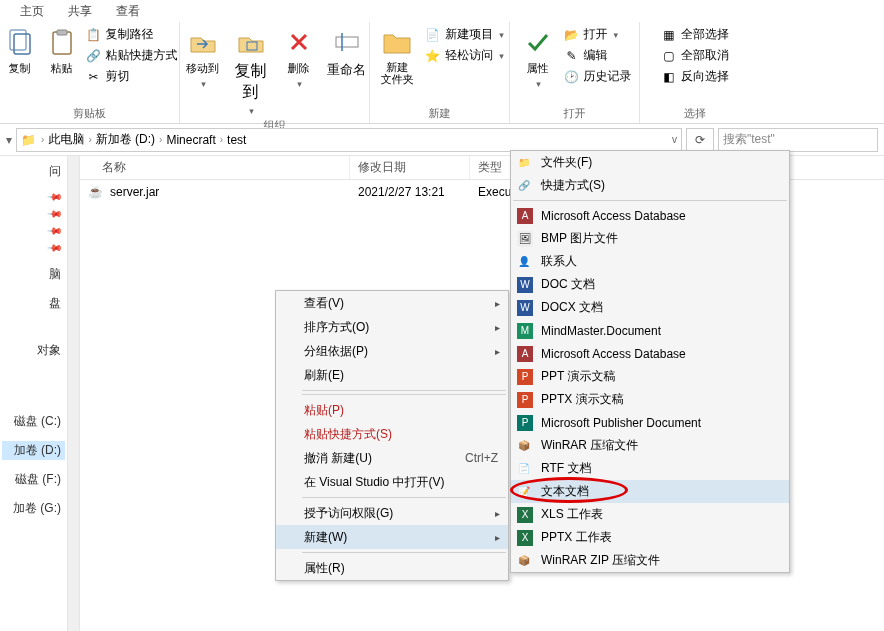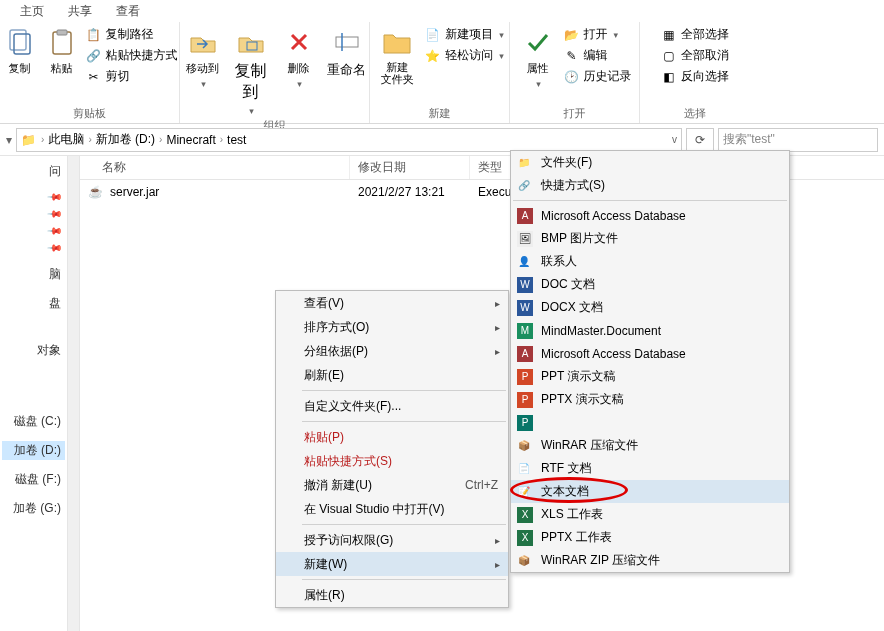--- a/index.html
+++ b/index.html
@@ -338,23 +338,20 @@
       <span class="arrow">▸</span>
     </div>
   <div class="mi">
       <span>分组依据(P)</span>
       <span class="arrow">▸</span>
     </div>
   <div class="mi">
       <span>刷新(E)</span>
     </div>
   <div class="sep"></div>
-  <div class="mi">
-      <span>自定义文件夹(F)...</span>
-    </div>
   <div class="sep"></div>
   <div class="mi dis">
       <span>粘贴(P)</span>
     </div>
   <div class="mi dis">
       <span>粘贴快捷方式(S)</span>
     </div>
   <div class="mi">
       <span>撤消 新建(U)</span>
       <span class="sc">Ctrl+Z</span>
@@ -418,20 +415,21 @@
   <div class="mi">
       <span class="ficon" style="background:#d24726;color:#fff">P</span>
       <span>PPT 演示文稿</span>
     </div>
   <div class="mi">
       <span class="ficon" style="background:#d24726;color:#fff">P</span>
       <span>PPTX 演示文稿</span>
     </div>
   <div class="mi">
       <span class="ficon" style="background:#077568;color:#fff">P</span>
+      <span>Microsoft Publisher Document</span>
     </div>
   <div class="mi">
       <span class="ficon">📦</span>
       <span>WinRAR 压缩文件</span>
     </div>
   <div class="mi">
       <span class="ficon">📄</span>
       <span>RTF 文档</span>
     </div>
   <div class="mi hl">

